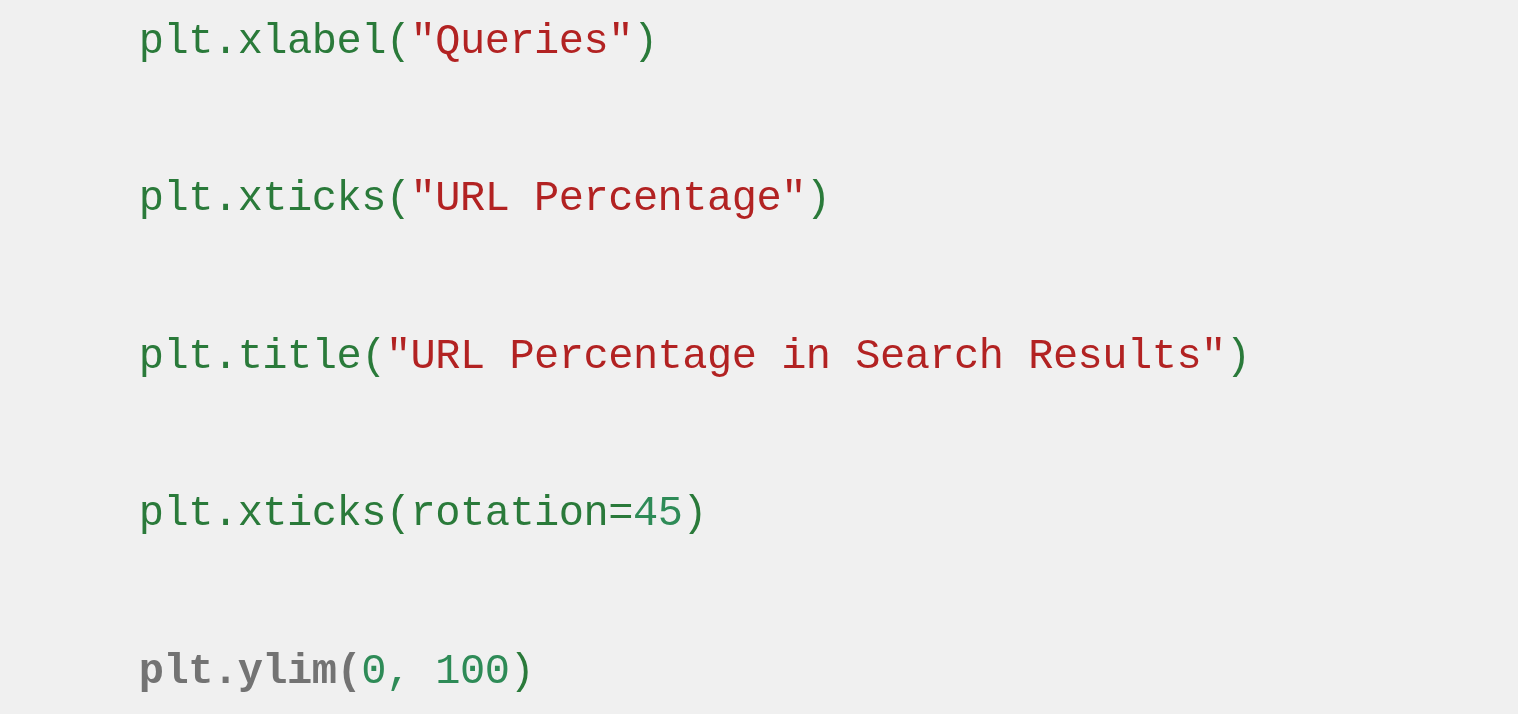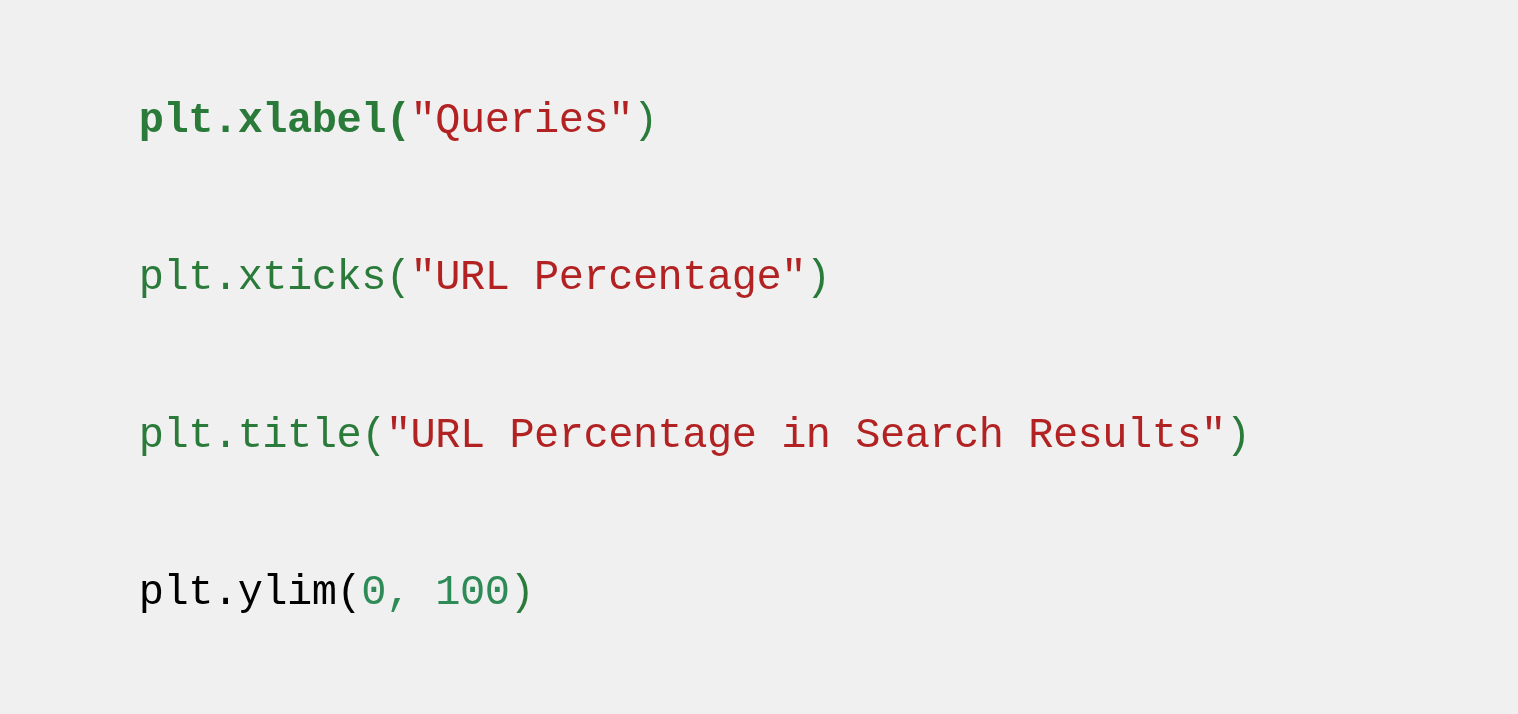--- a/index.html
+++ b/index.html
@@ -31,29 +31,32 @@
       white-space: pre;
       letter-spacing: -0.5px;
     }
   </style>
 </head>
 <body>
 
 <div class="code-block">
 
   <div class="code-line">
-    <span style="color:#2a7a3a;font-weight:bold;">plt.xlabel(</span><span style="color:#b22222;">"Queries"</span><span style="color:#2a7a3a;">)</span>
+    <span style="color:#2a7a3a;">plt.xlabel(</span><span style="color:#b22222;">"Queries"</span><span style="color:#2a7a3a;">)</span>
   </div>
 
   <div class="code-line">
     <span style="color:#2a7a3a;">plt.xticks(</span><span style="color:#b22222;">"URL Percentage"</span><span style="color:#2a7a3a;">)</span>
   </div>
 
   <div class="code-line">
     <span style="color:#2a7a3a;margin-top:16px;">plt.title(</span><span style="color:#b22222;">"URL Percentage in Search Results"</span><span style="color:#2a7a3a;">)</span>
   </div>
 
+  <div class="code-line">
+    <span style="color:#2a7a3a;">plt.xticks(rotation=</span><span style="color:#2e8b57;">45</span><span style="color:#2a7a3a;">)</span>
+  </div>
 
   <div class="code-line">
-    <span style="color:#000000;">plt.ylim(</span><span style="color:#2e8b57;text-align:right;">0, 100</span><span style="color:#2a7a3a;">)</span>
+    <span style="color:#737373;font-weight:bold;">plt.ylim(</span><span style="color:#2e8b57;text-align:right;">0, 100</span><span style="color:#2a7a3a;">)</span>
   </div>
 
 </div>
 
 </body></html>

